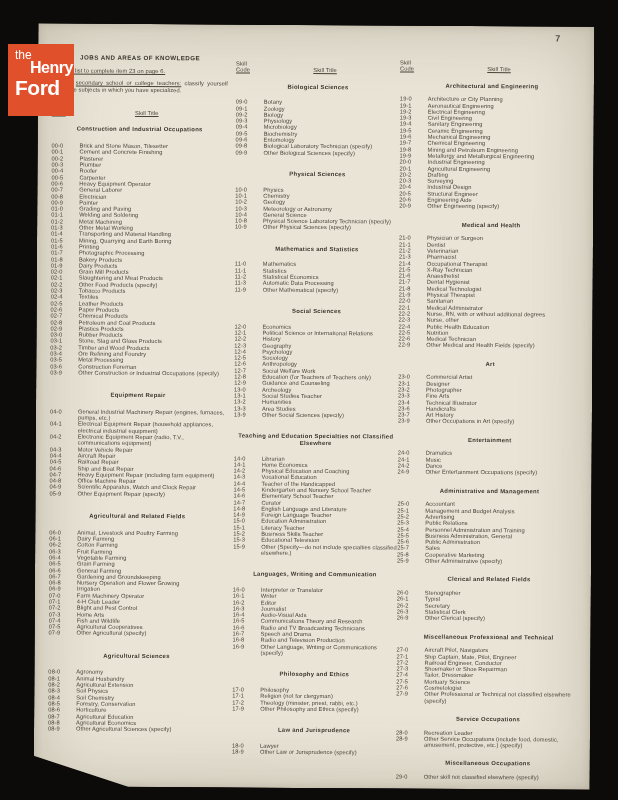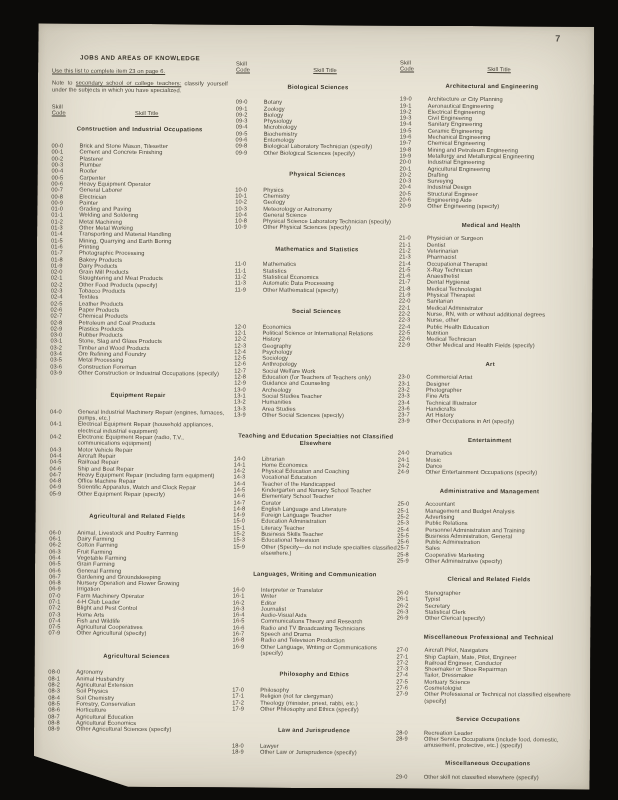--- a/index.html
+++ b/index.html
@@ -1259,13 +1259,18 @@
   <div class="row">
     <span class="code">29-0</span>
     <span class="title">Other skill not classified elsewhere (specify)</span>
   </div>
 </div>
   </section>
 </div>
     </div>
   </div>
 
+  <div class="logo">
+    <span class="the">the</span>
+    <span class="henry">Henry</span>
+    <span class="ford">Ford</span>
+  </div>
 </div>
 
 </body></html>

